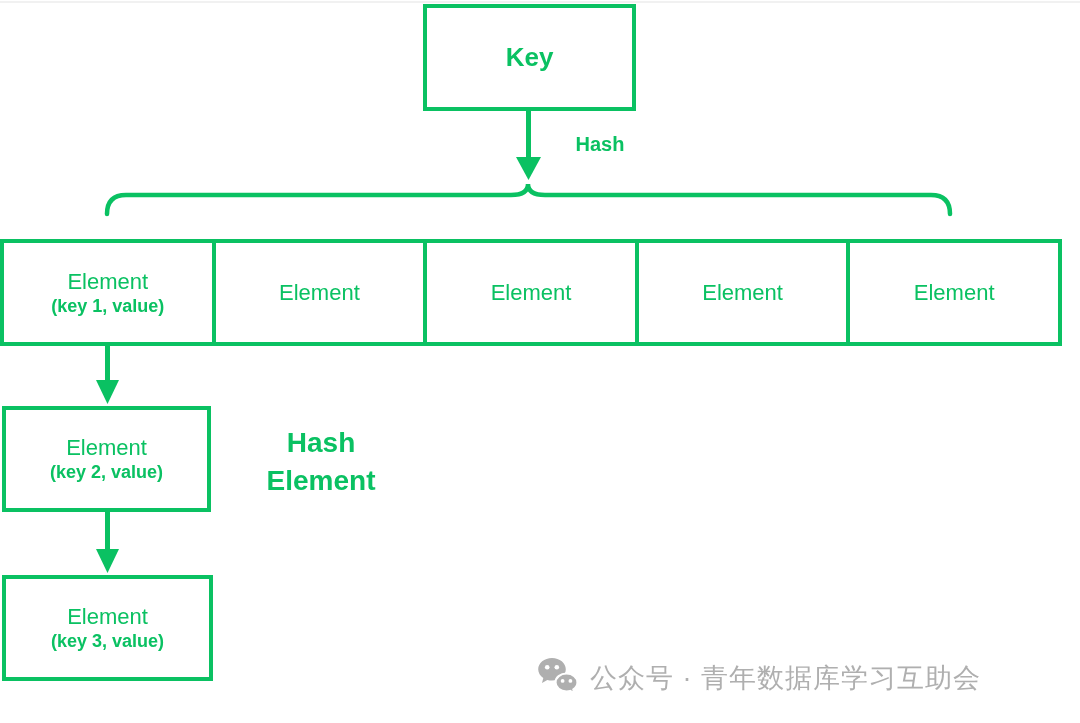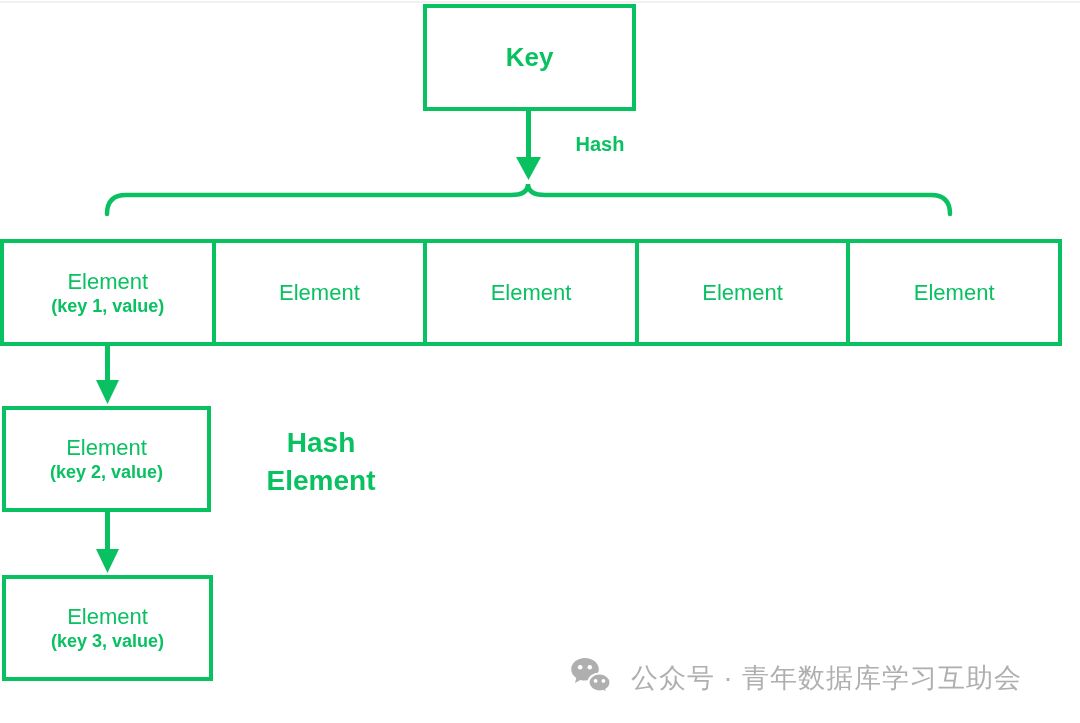--- a/index.html
+++ b/index.html
@@ -99,24 +99,24 @@
     left: 240px; top: 424px;
     width: 162px;
     text-align: center;
     color: #0ac162;
     font-size: 28px;
     font-weight: bold;
     line-height: 38px;
   }
   .watermark {
     position: absolute;
-    left: 570px; top: 656px;
+    left: 537px; top: 656px;
     display: flex;
     align-items: center;
-    gap: 19px;
+    gap: 11px;
     color: #afafaf;
   }
   .watermark-text {
     font-size: 27px;
     letter-spacing: 1px;
     white-space: nowrap;
     color: #afafaf;
   }
 </style>
 </head>

